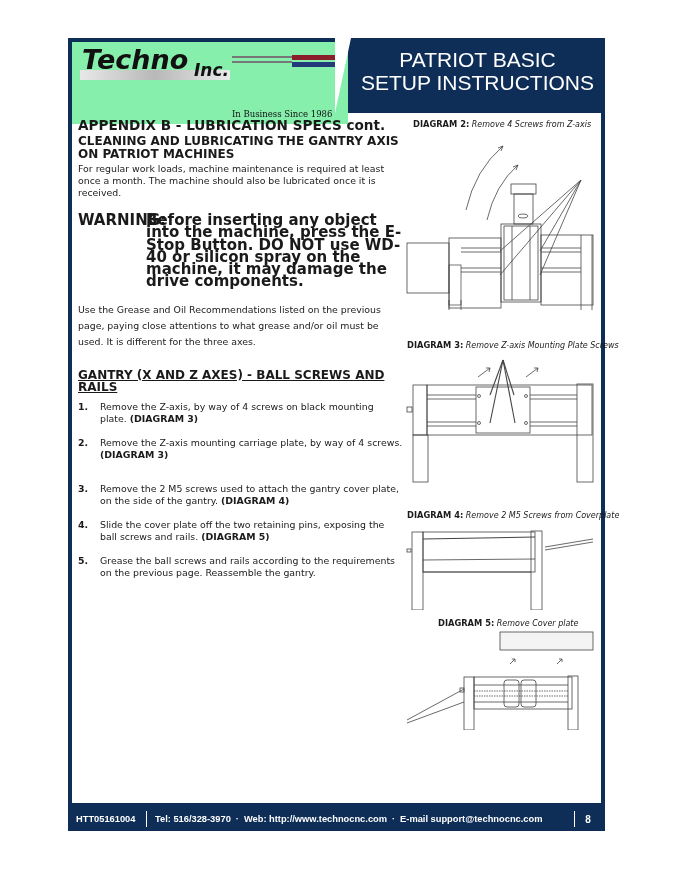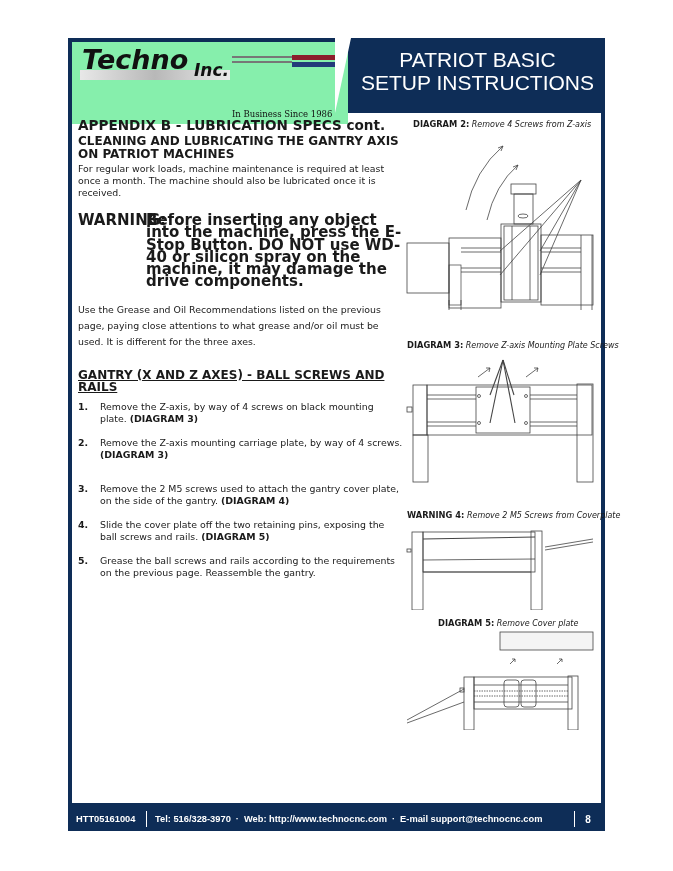--- a/index.html
+++ b/index.html
@@ -166,21 +166,21 @@
     <circle cx="79" cy="68" r="1.5"></circle>
   <circle cx="126" cy="41" r="1.5"></circle>
     <circle cx="126" cy="68" r="1.5"></circle>
   <line x1="103" y1="5" x2="90" y2="40" stroke-width="1.1"></line>
   <line x1="103" y1="5" x2="114" y2="40" stroke-width="1.1"></line>
   <line x1="103" y1="5" x2="90" y2="68" stroke-width="1.1"></line>
   <line x1="103" y1="5" x2="115" y2="68" stroke-width="1.1"></line>
 </svg>
 
 <div class="diag-cap" style="left:407px;top:510px;">
-  <b>WARNING 4:</b> <i>Remove 2 M5 Screws from Coverplate</i>
+  <b>DIAGRAM 4:</b> <i>Remove 2 M5 Screws from Coverplate</i>
 </div>
 <svg class="diag" style="left:400px;top:525px;" width="200" height="85" viewBox="0 0 200 85" fill="none" stroke="#444" stroke-width="0.8">
   <rect x="12" y="7" width="11" height="78"></rect>
   <rect x="23" y="7" width="112" height="40"></rect>
   <line x1="23" y1="14" x2="135" y2="12" stroke-width="1.1"></line>
   <line x1="23" y1="35" x2="135" y2="34"></line>
   <rect x="131" y="6" width="11" height="79"></rect>
   <line x1="23" y1="47" x2="131" y2="47"></line>
   <rect x="7" y="24" width="4" height="3"></rect>
   <line x1="145" y1="22" x2="193" y2="14"></line>

